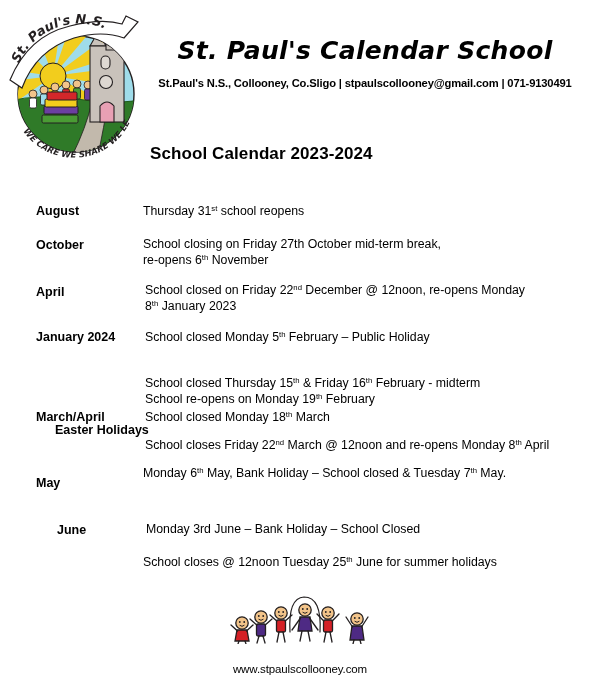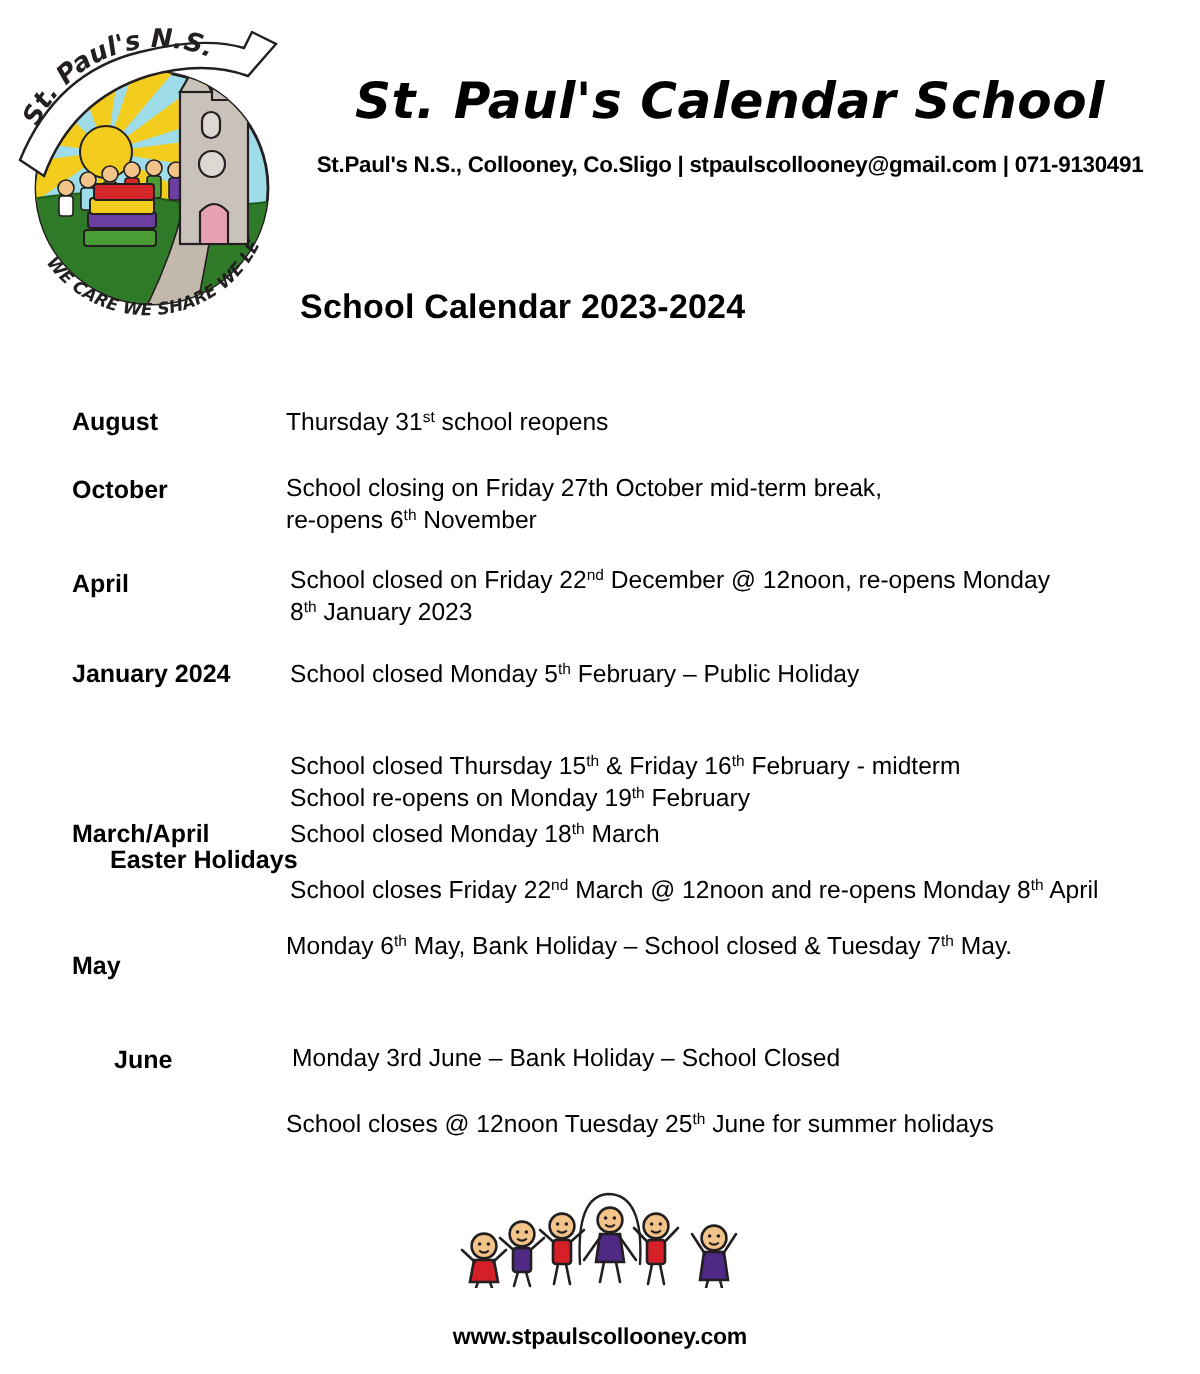--- a/index.html
+++ b/index.html
@@ -116,21 +116,21 @@
     width: 148px;
     height: 52px;
   }
   #website {
     position: absolute;
     left: 0;
     top: 663px;
     width: 600px;
     text-align: center;
     font-family: "Liberation Sans", sans-serif;
-    font-weight: bold;
+    font-weight: normal;
     font-size: 11.5px;
     letter-spacing: -0.1px;
   }
 </style>
 </head>
 <body>
 
 <div id="header">
 
   <div id="logo">

